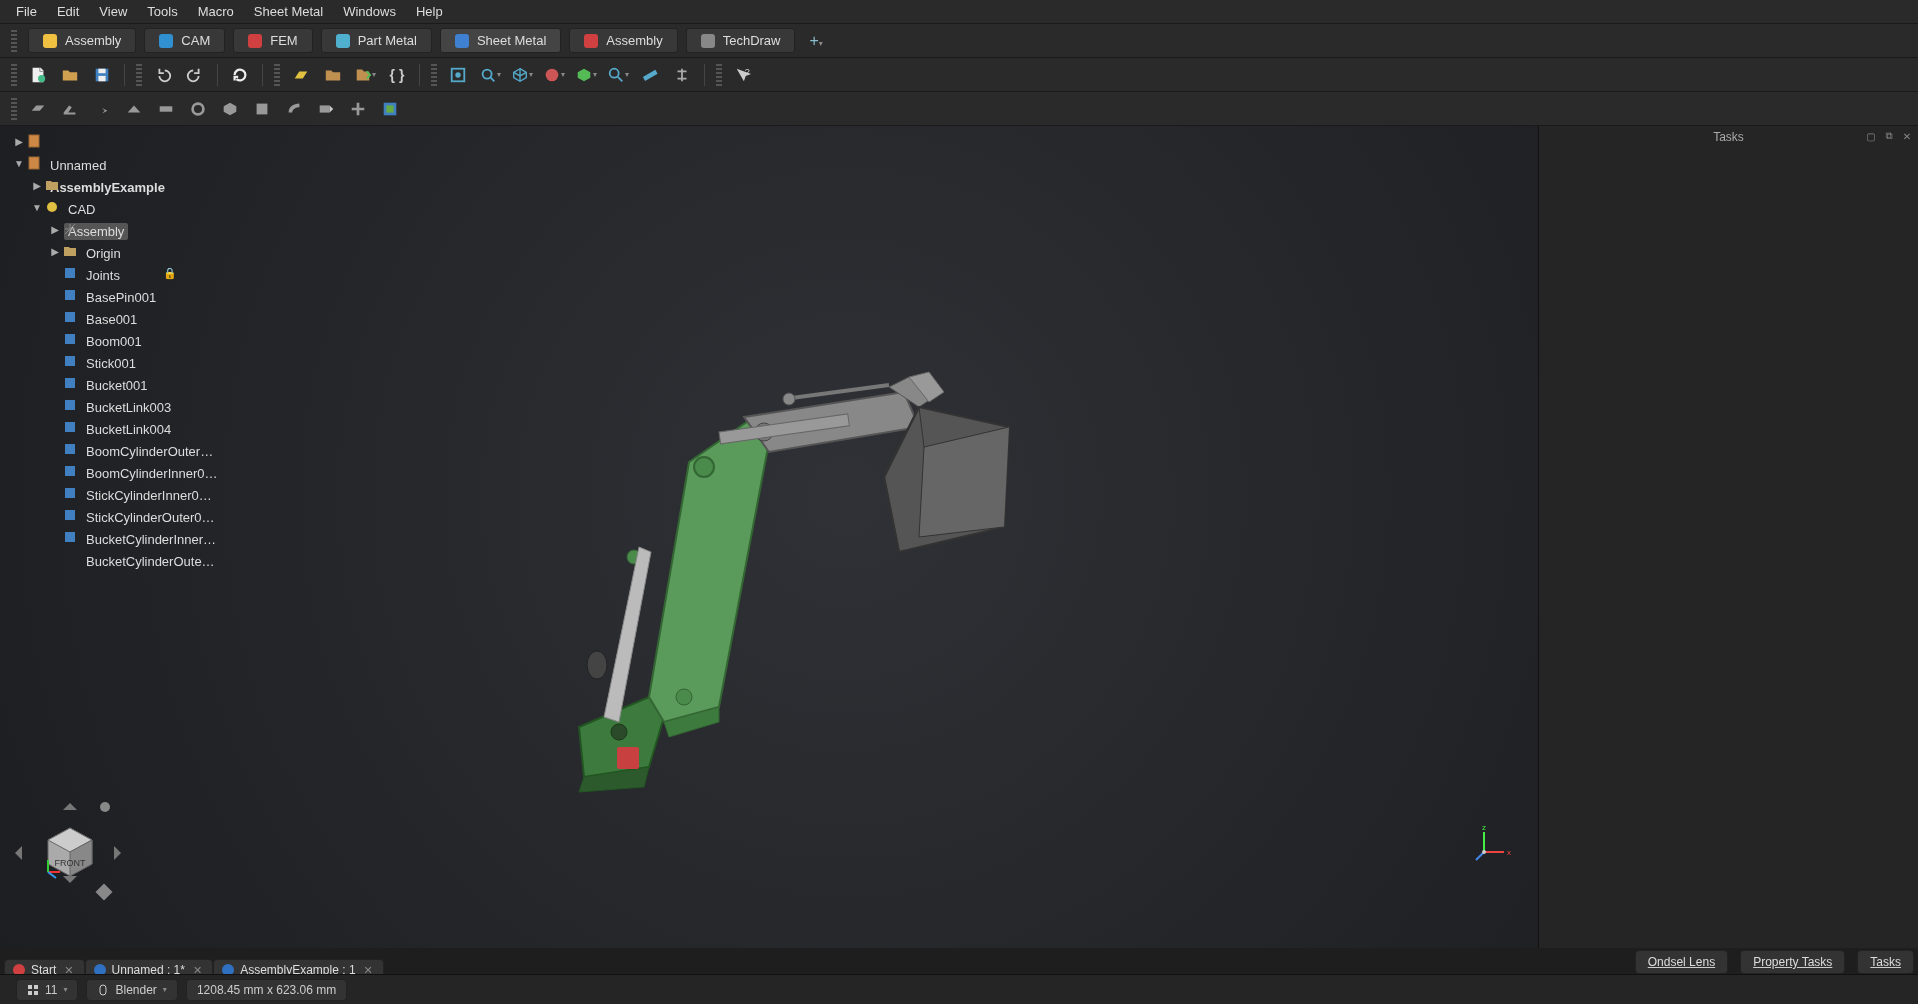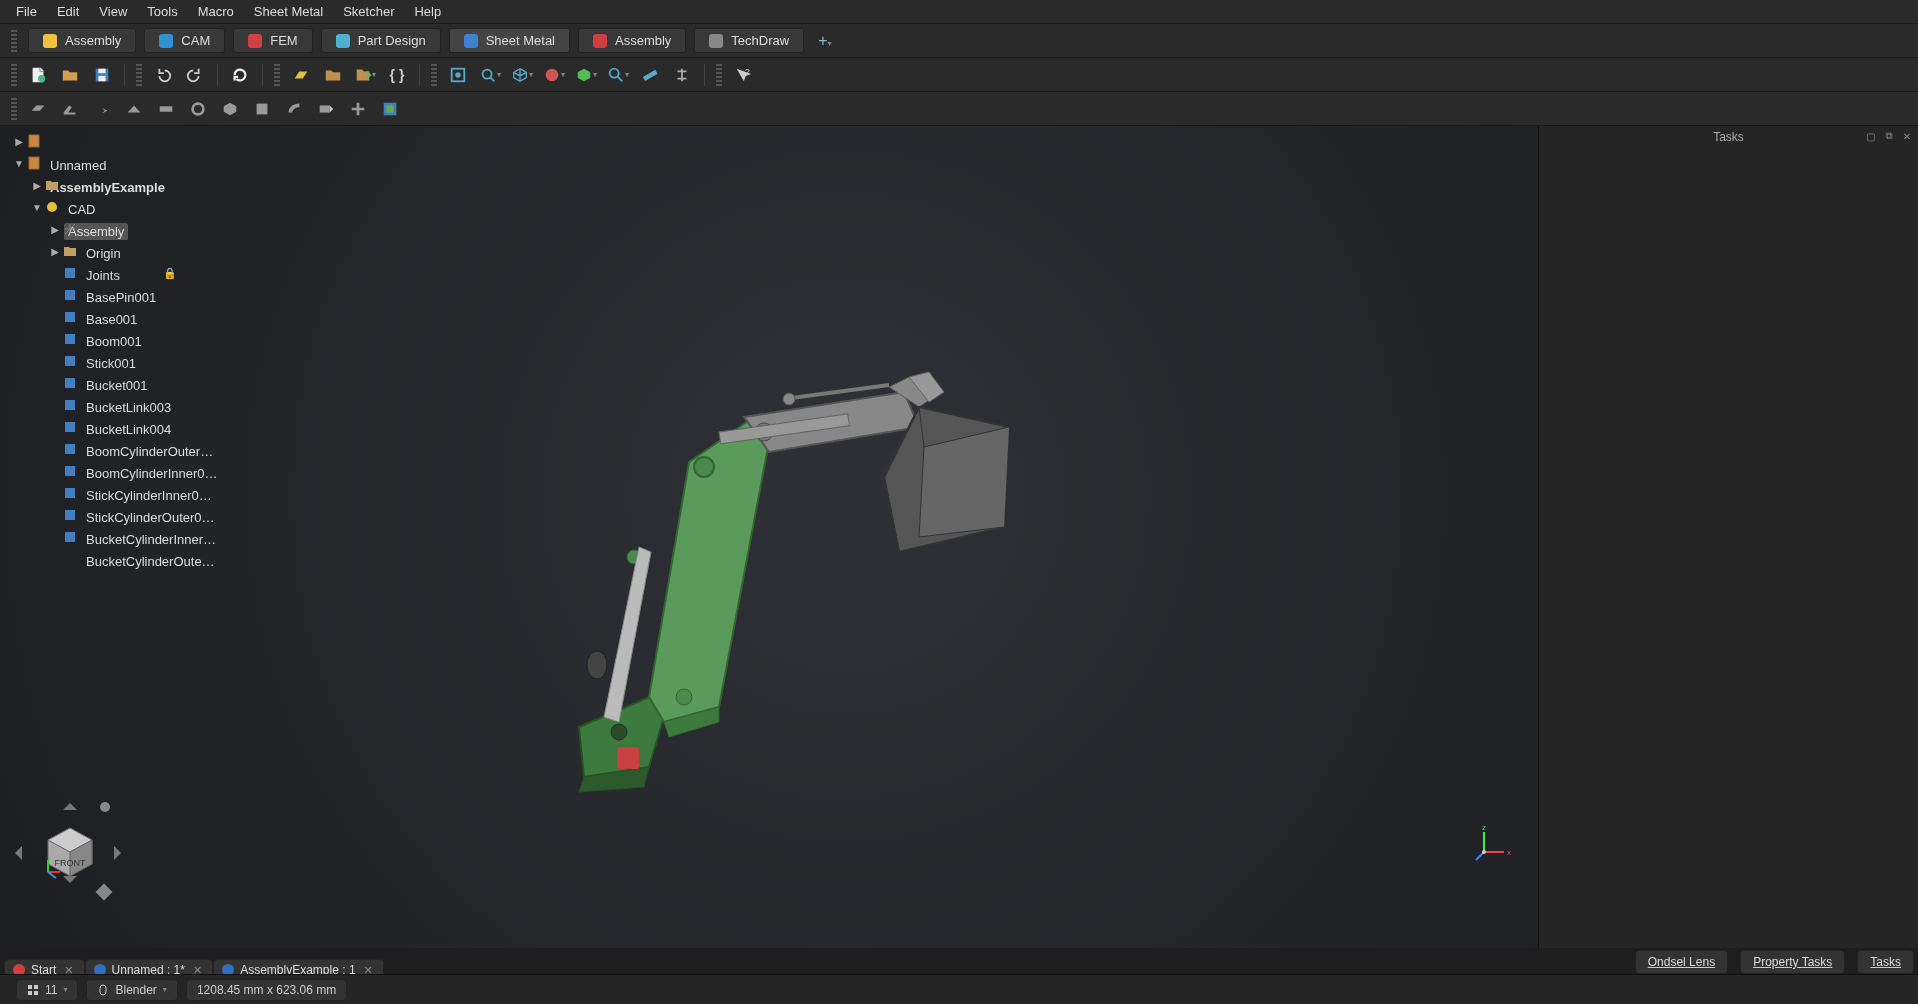--- a/index.html
+++ b/index.html
@@ -82,41 +82,41 @@
 </head>
 <body>
 
 <div class="menubar">
   <span class="item"><span>File</span></span>
   <span class="item"><span>Edit</span></span>
   <span class="item"><span>View</span></span>
   <span class="item"><span>Tools</span></span>
   <span class="item"><span>Macro</span></span>
   <span class="item"><span>Sheet Metal</span></span>
-  <span class="item"><span>Sketcher</span></span>
+  <span class="item"><span>Windows</span></span>
   <span class="item"><span>Help</span></span>
 </div>
 
 <div class="wb-row">
   <span class="grip"></span>
   <div class="wb-tab">
       <span class="dot" style="background:#f0c040"></span>
       <span>Assembly</span>
     </div>
   <div class="wb-tab">
       <span class="dot" style="background:#3090d0"></span>
       <span>CAM</span>
     </div>
   <div class="wb-tab">
       <span class="dot" style="background:#d04040"></span>
       <span>FEM</span>
     </div>
   <div class="wb-tab">
       <span class="dot" style="background:#50b0d0"></span>
-      <span>Part Design</span>
+      <span>Part Metal</span>
     </div>
   <div class="wb-tab active">
       <span class="dot" style="background:#4080d0"></span>
       <span>Sheet Metal</span>
     </div>
   <div class="wb-tab">
       <span class="dot" style="background:#d04040"></span>
       <span>Assembly</span>
     </div>
   <div class="wb-tab">

